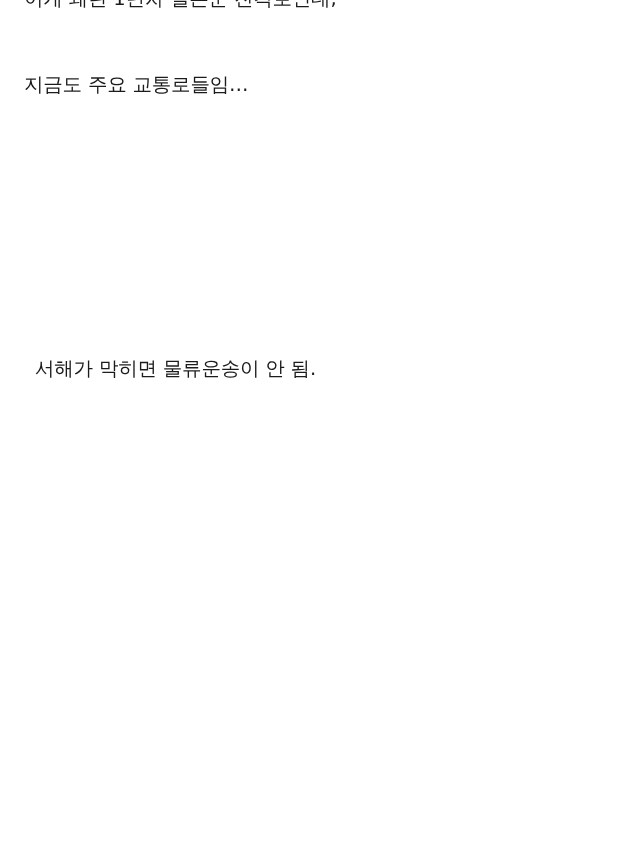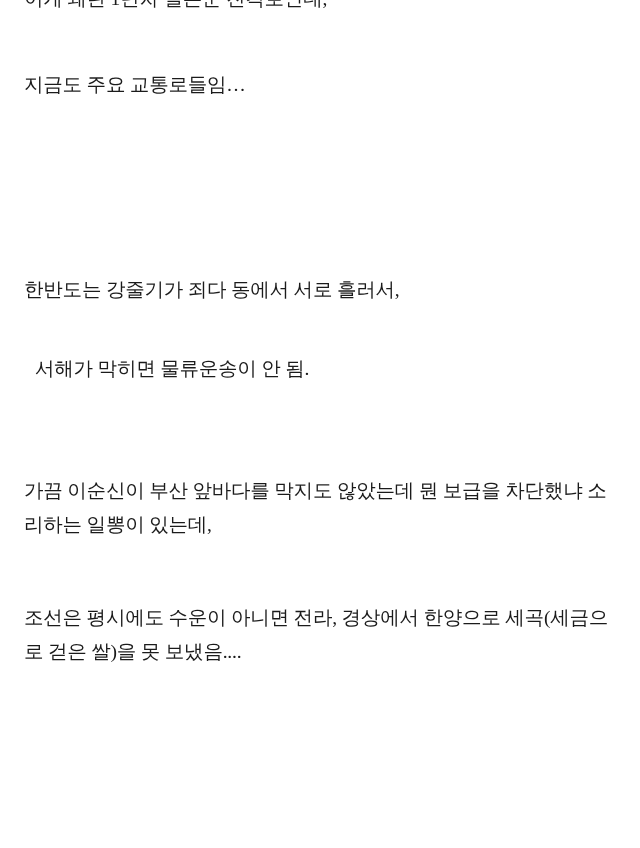--- a/index.html
+++ b/index.html
@@ -13,21 +13,20 @@
     overflow: hidden;
     font-family: "DejaVu Sans", sans-serif;
   }
   .page {
     position: relative;
     width: 640px;
     height: 848px;
     background: #ffffff;
     box-sizing: border-box;
     padding: 0 24px;
-    font-family: Liberation Serif, serif;
   }
   .para {
     color: #1b1b1b;
     font-size: 19.5px;
     line-height: 34px;
     letter-spacing: -0.2px;
     white-space: pre-wrap;
   }
   
   .clipped-top {
@@ -57,21 +56,18 @@
 </head>
 <body>
 
 <div class="page">
 
   <div class="clipped-top">이게 왜란 1년차 일본군 진격로인데,</div>
 
   <div class="block b1 para">지금도 주요 교통로들임…</div>
 
 
-  <div class="block b3 para">한반도는 강줄기가 죄다 동에서 서로 흘러서,</div>
 
   <div class="block b4 para">서해가 막히면 물류운송이 안 됨.</div>
 
-  <div class="block b5 para">가끔 이순신이 부산 앞바다를 막지도 않았는데 뭔 보급을 차단했냐 소리하는 일뽕이 있는데,</div>
 
-  <div class="block b6 para">조선은 평시에도 수운이 아니면 전라, 경상에서 한양으로 세곡(세금으로 걷은 쌀)을 못 보냈음....</div>
 
 </div>
 
 </body></html>

